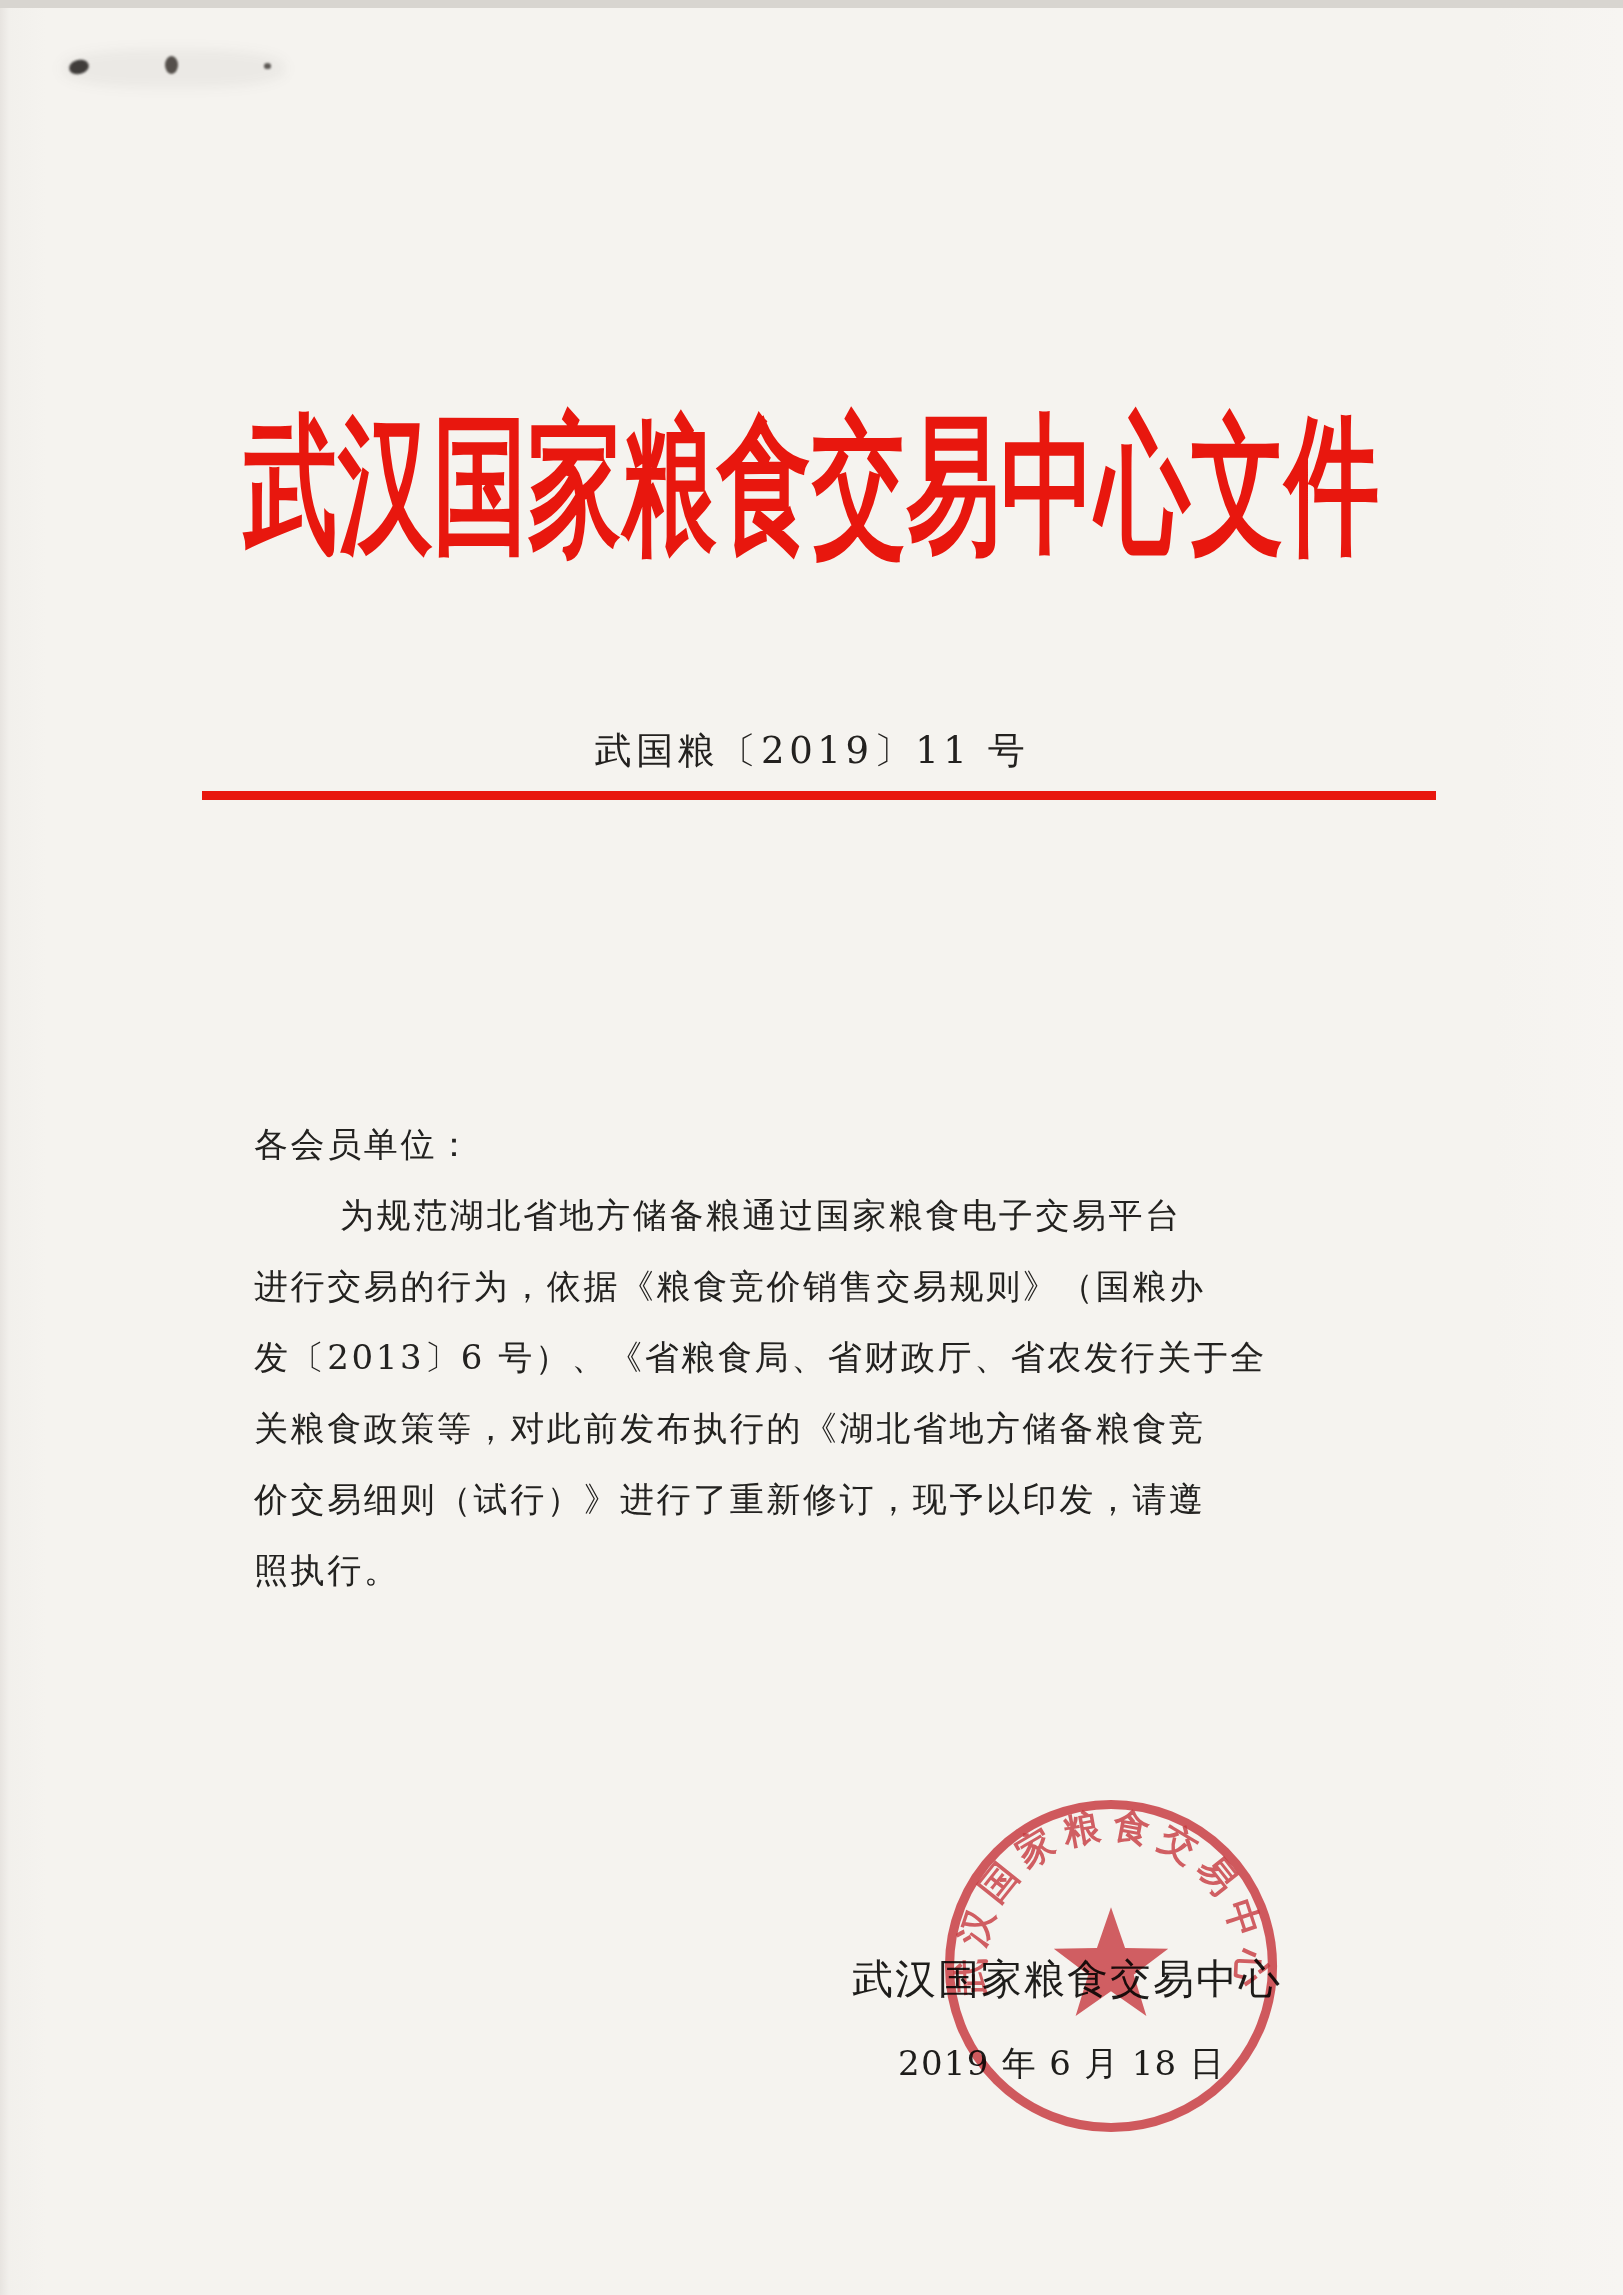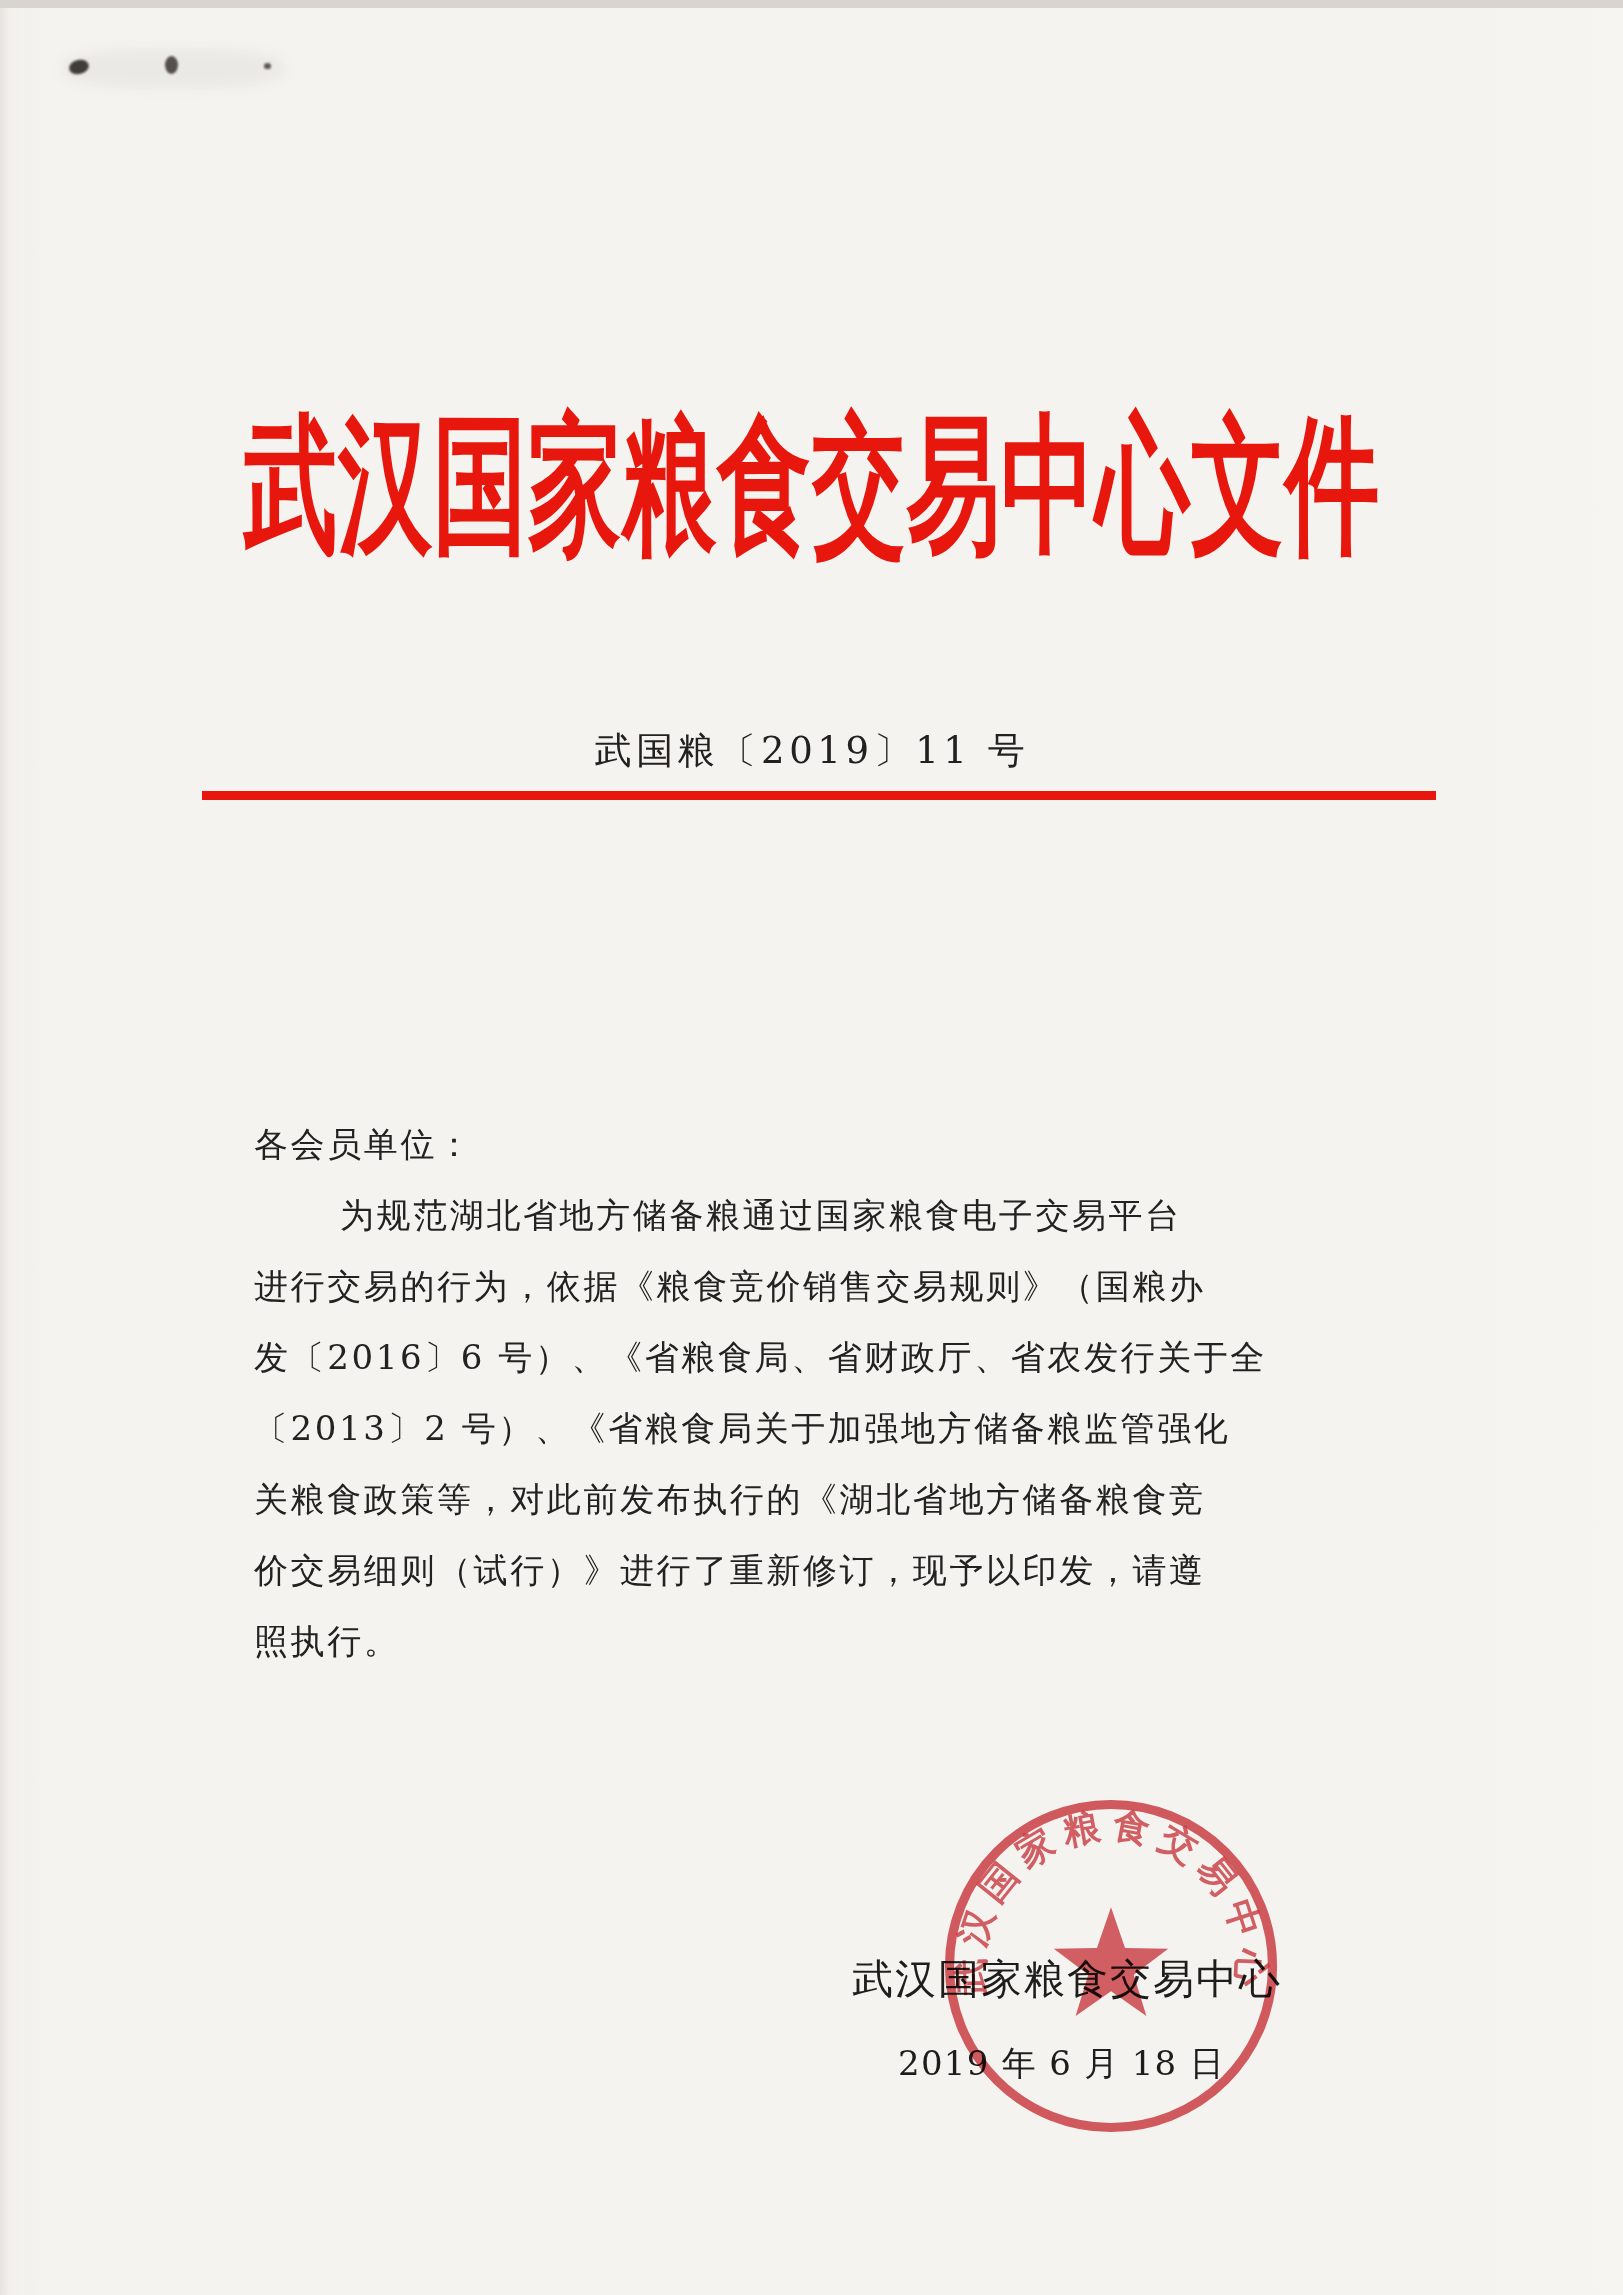--- a/index.html
+++ b/index.html
@@ -78,22 +78,21 @@
 
   <div class="doc-number">武国粮〔2019〕11 号</div>
 
   <div class="red-rule" style="background:#e8170e;"></div>
 
 
   <div class="body-block">
     <div class="body-line">各会员单位：</div>
     <div class="body-line indent">为规范湖北省地方储备粮通过国家粮食电子交易平台</div>
     <div class="body-line">进行交易的行为，依据《粮食竞价销售交易规则》（国粮办</div>
-    <div class="body-line">发〔2016〕6 号）、《省粮食局、省财政厅、省农发行关于全</div>
-    <div class="body-line">〔2013〕2 号）、《省粮食局关于加强地方储备粮监管强化</div>
+    <div class="body-line">发〔2013〕6 号）、《省粮食局、省财政厅、省农发行关于全</div>
     <div class="body-line">关粮食政策等，对此前发布执行的《湖北省地方储备粮食竞</div>
     <div class="body-line">价交易细则（试行）》进行了重新修订，现予以印发，请遵</div>
     <div class="body-line">照执行。</div>
   </div>
 
   <div class="signature">武汉国家粮食交易中心</div>
   <div class="date">2019 年 6 月 18 日</div>
 
   <svg class="seal" viewBox="0 0 520 520">
     <defs>

